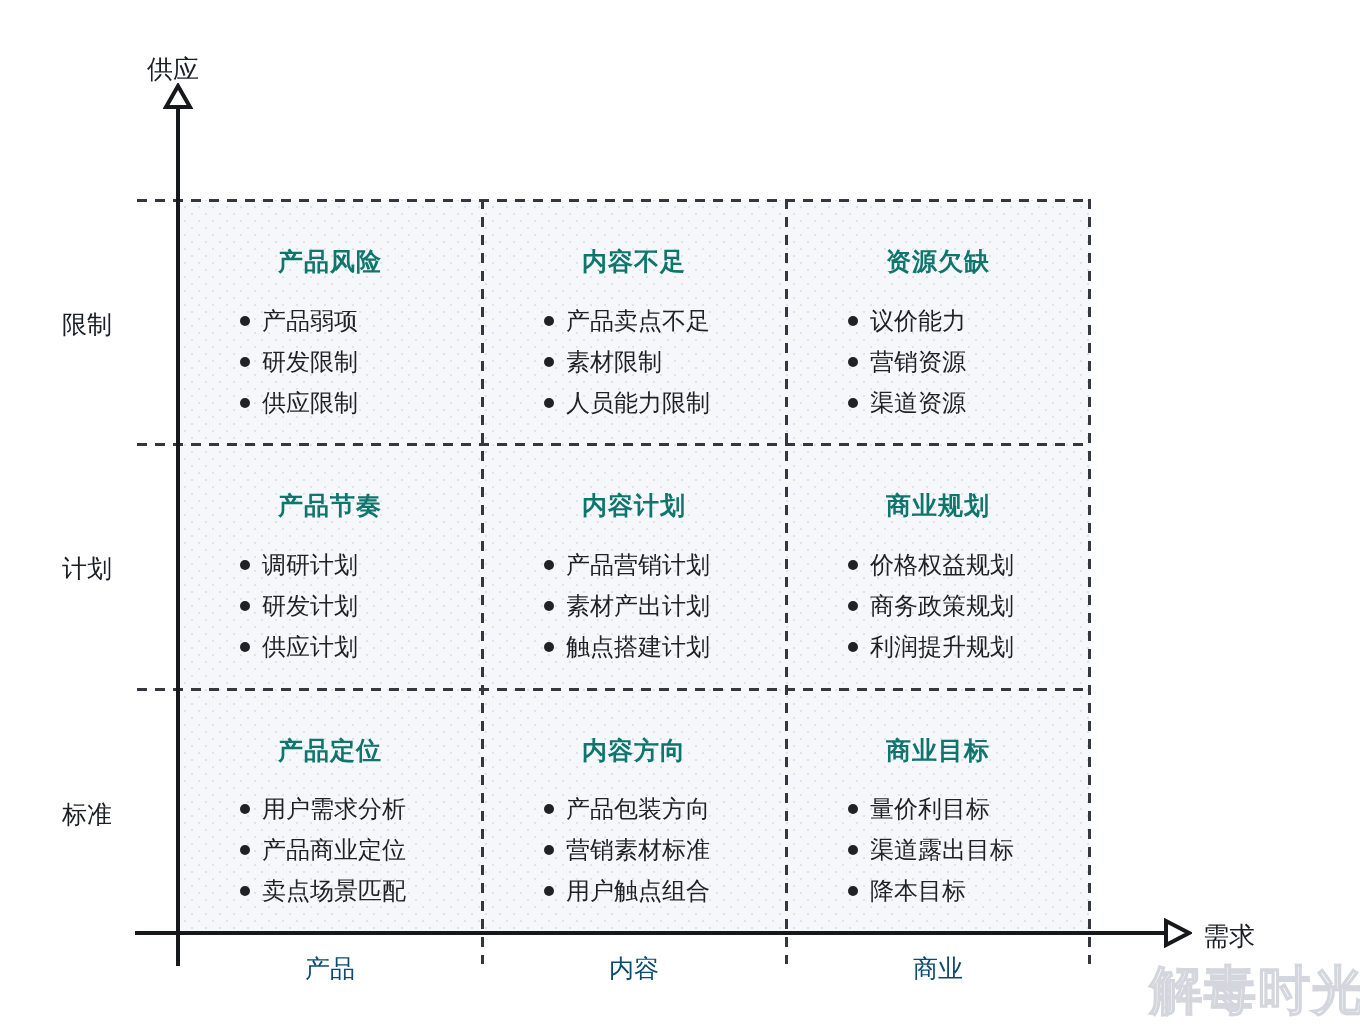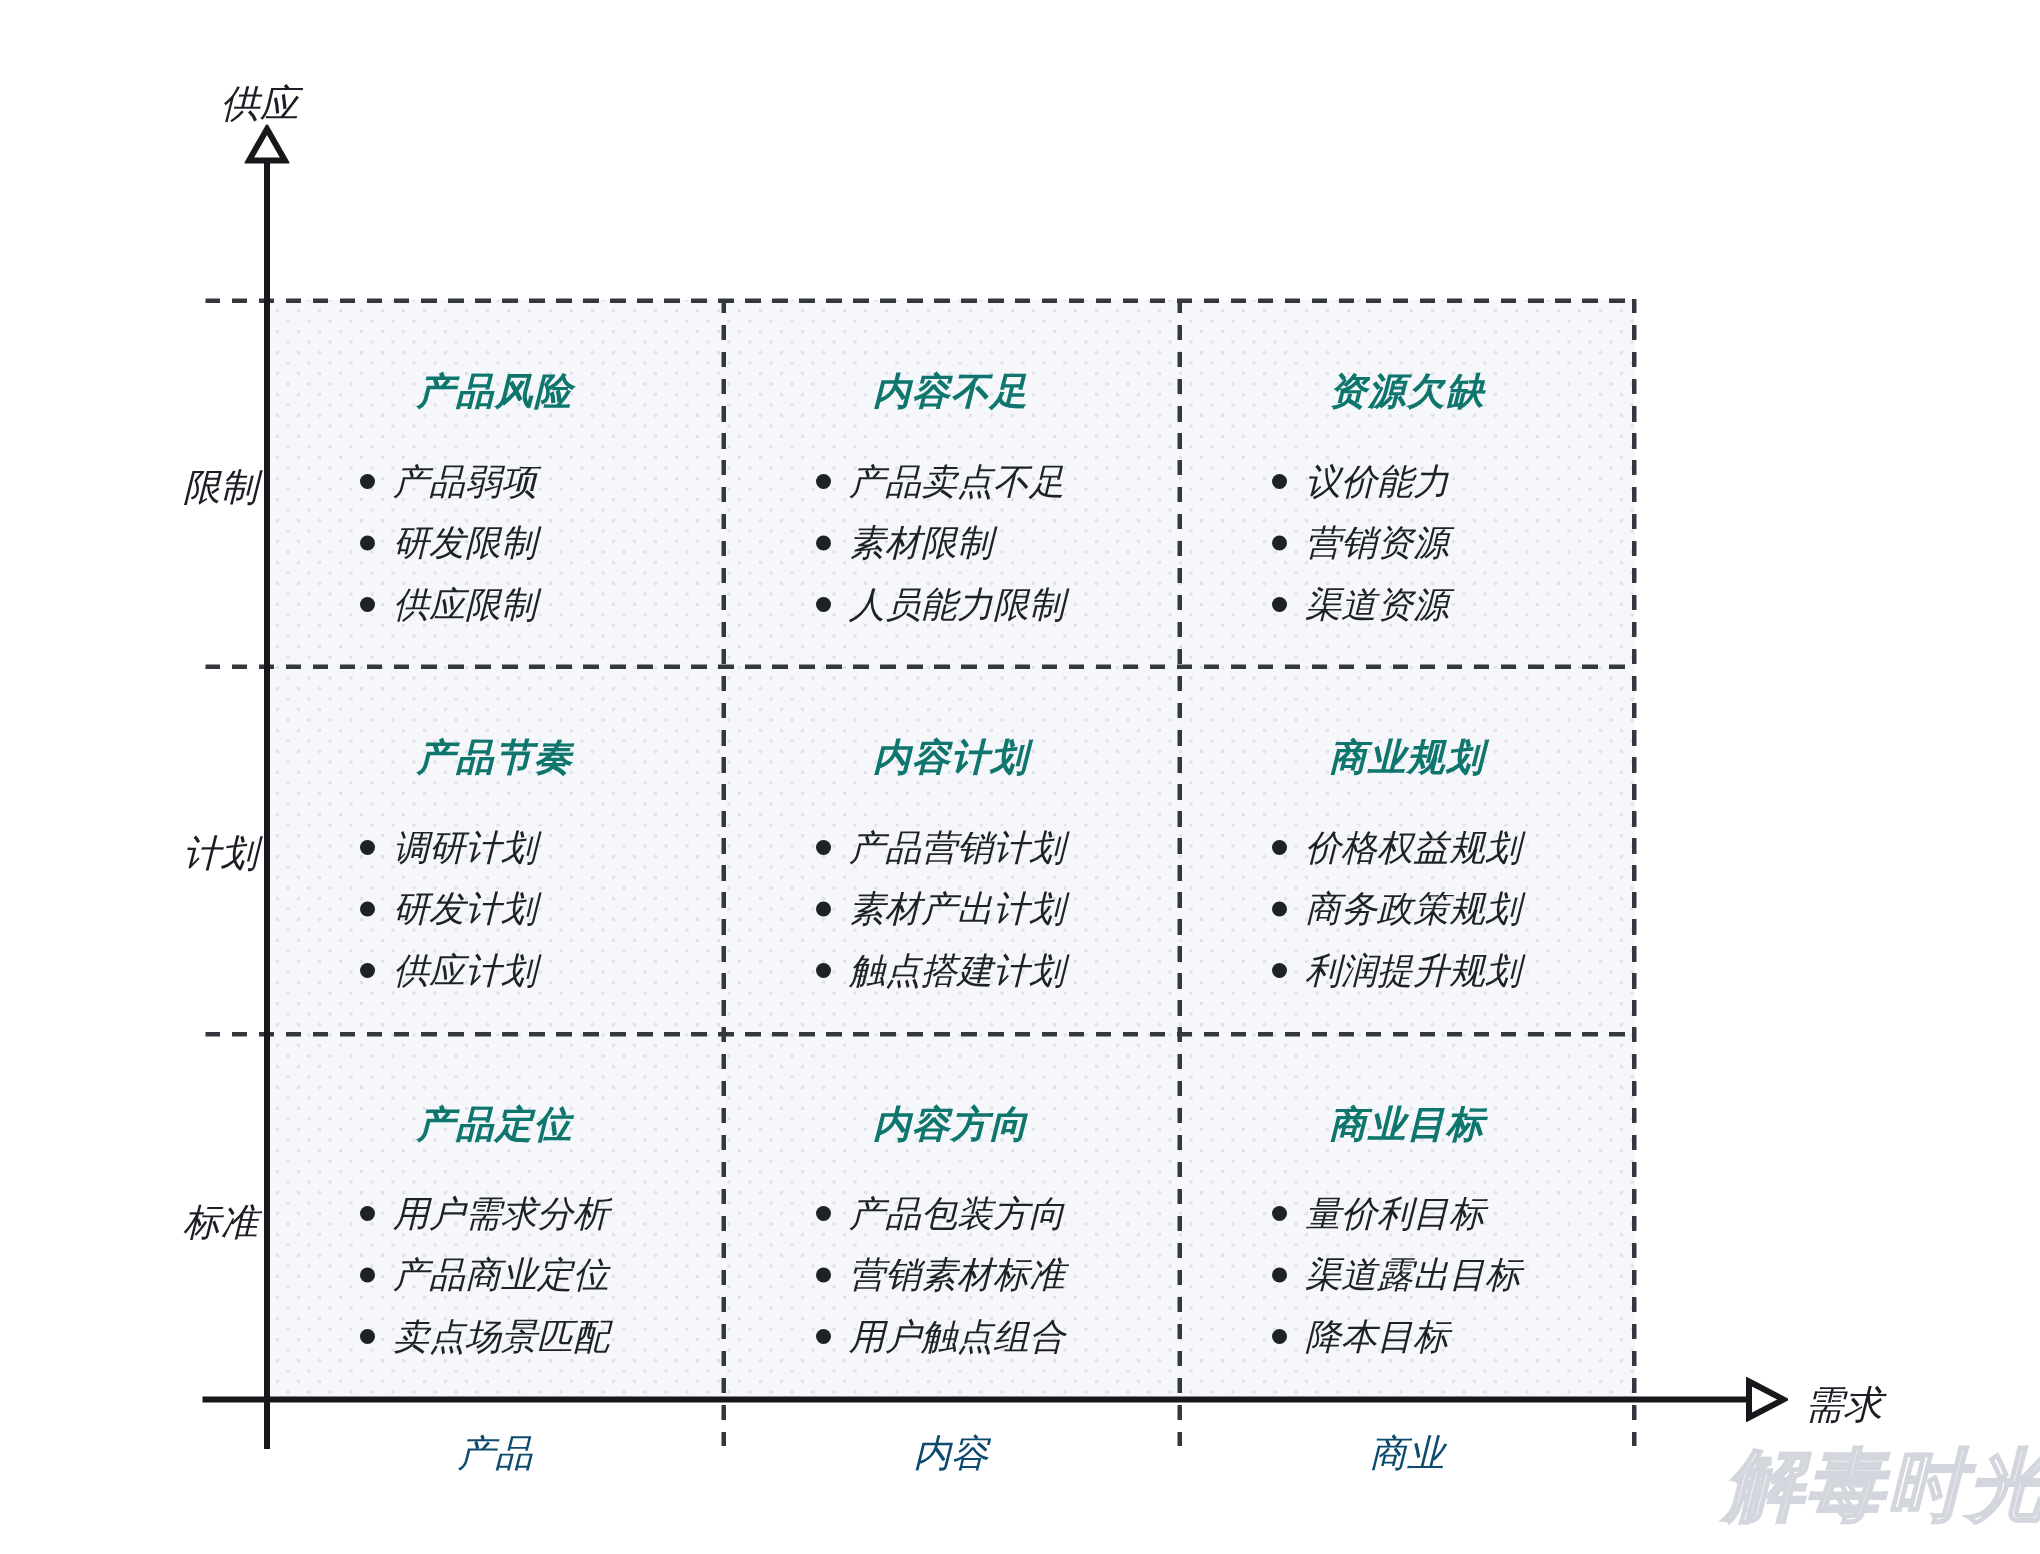--- a/index.html
+++ b/index.html
@@ -4,21 +4,20 @@
 <style>
   html, body { margin: 0; padding: 0; background: #ffffff; }
   .canvas {
     position: relative;
     width: 1360px;
     height: 1036px;
     background: #ffffff;
     font-family: "Liberation Sans", "DejaVu Sans", sans-serif;
     color: #1f2329;
     overflow: hidden;
-    font-style: italic;
   }
 
   
   .grid-bg {
     position: absolute;
     left: 178px; top: 200px;
     width: 912px; height: 733px;
     background-color: #f6f7fb;
     background-image:
       radial-gradient(#dfe2ea 1.1px, transparent 1.4px),
@@ -69,22 +68,22 @@
     font-size: 26px;
     color: #1b1e24;
     z-index: 5;
     white-space: nowrap;
   }
   .y-axis-label { left: 147px; top: 52px; }
   .x-axis-label { left: 1203px; top: 919px; }
 
   .row-label {
     position: absolute;
-    left: 52px; width: 120px;
-    text-align: right;
+    left: 62px; width: 120px;
+    text-align: left;
     font-size: 25px;
     color: #1b1e24;
     z-index: 5;
   }
   .row-label-0 { top: 308px; }
   .row-label-1 { top: 552px; }
   .row-label-2 { top: 798px; }
 
   .col-label {
     position: absolute;

